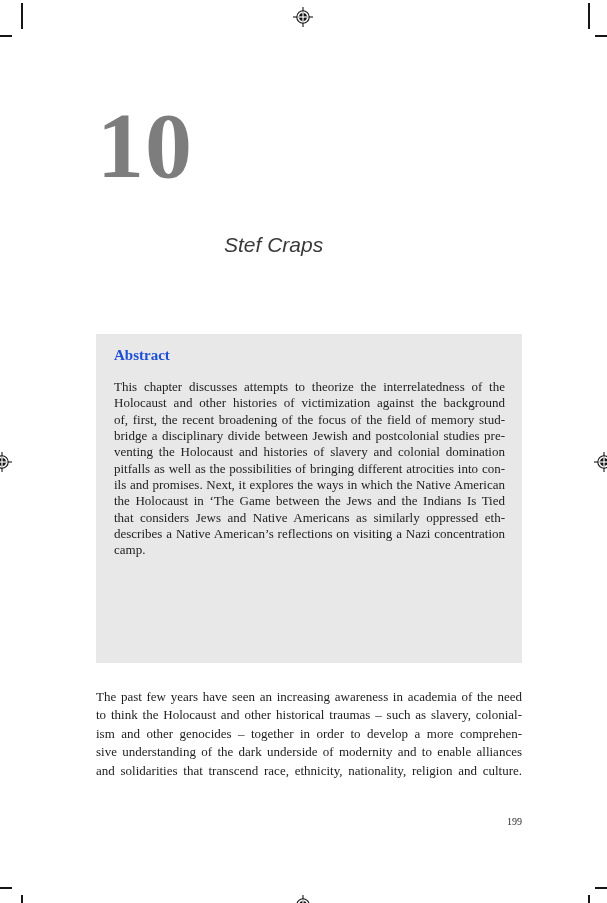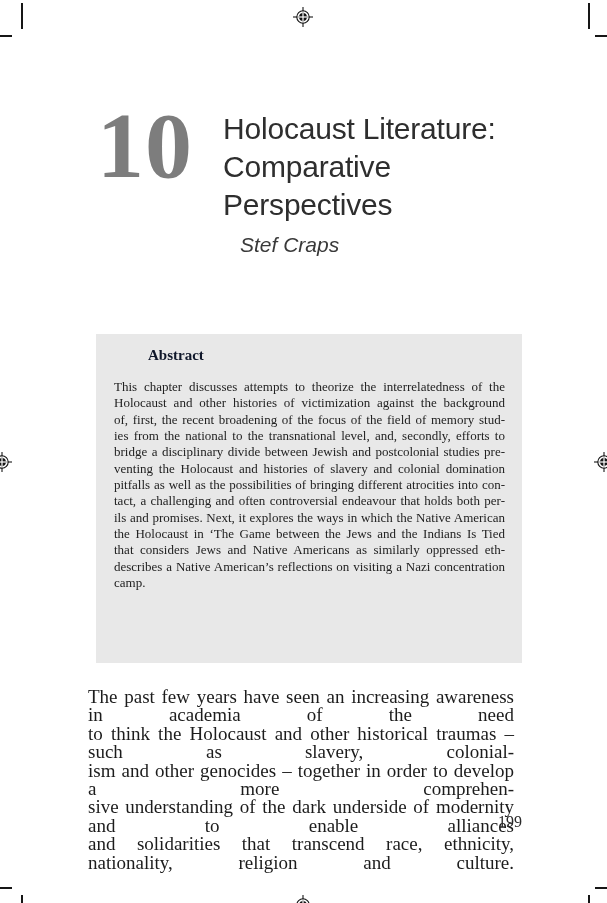--- a/index.html
+++ b/index.html
@@ -36,64 +36,62 @@
     font-size: 30px; line-height: 38px;
     letter-spacing: -0.2px;
     color: #2e2e2e;
   }
   .chapter-author {
     position: absolute; left: 224px; top: 232px;
     font-family: "Liberation Sans", sans-serif;
     font-style: italic;
     font-size: 21px; line-height: 26px;
     color: #3a3a3a;
-    margin-left: 16px;
   }
 
   
   .abstract-box {
     position: absolute; left: 96px; top: 334px;
     width: 426px; height: 329px;
     background: #e8e8e8;
     box-sizing: border-box;
     padding: 13px 17px 0 18px;
   }
   .abstract-heading {
     font-family: "Liberation Serif", serif;
     font-weight: bold;
     font-size: 15px; line-height: 17px;
-    color: #0f172a;
-    margin-left: 34px;
+    color: #1d4ed8;
   }
   .abstract-lines {
     margin-top: 15px;
     font-size: 13px; line-height: 16.35px;
     color: #222222;
   }
   .jline {
     text-align: justify;
     text-align-last: justify;
     white-space: normal;
   }
   .abstract-lines .jline:last-child { text-align-last: left; }
 
   
   .body-text {
-    position: absolute; left: 88px; top: 688px;
+    position: absolute; left: 96px; top: 688px;
     width: 426px;
-    font-size: 19px; line-height: 18.4px;
+    font-size: 13px; line-height: 18.4px;
     color: #1c1c1c;
   }
 
   
   .page-number {
     position: absolute; left: 96px; top: 813px;
     width: 426px;
     text-align: right;
-    font-size: 16px; line-height: 18px;
+    font-size: 10px; line-height: 18px;
     color: #2a2a2a;
   }
 </style>
 </head>
 <body>
 
 <div class="page">
 
   <div class="crop crop-v" style="left:21px; top:3px;"></div>
   <div class="crop crop-h" style="left:0; top:35px;"></div>
@@ -131,38 +129,31 @@
   <svg class="regmark" style="left:293px; top:895px;" viewBox="0 0 20 20">
     <line x1="10" y1="0" x2="10" y2="20" stroke="#161616" stroke-width="1.1"></line>
     <line x1="0" y1="10" x2="20" y2="10" stroke="#161616" stroke-width="1.1"></line>
     <circle cx="10" cy="10" r="6.2" fill="none" stroke="#161616" stroke-width="1.1"></circle>
     <circle cx="10" cy="10" r="3.9" fill="#161616"></circle>
     <line x1="10" y1="4.5" x2="10" y2="15.5" stroke="#ffffff" stroke-width="1.2"></line>
     <line x1="4.5" y1="10" x2="15.5" y2="10" stroke="#ffffff" stroke-width="1.2"></line>
   </svg>
 
   <div class="chapter-number">10</div>
-  <div class="chapter-title">
-    <div>Holocaust Literature:</div>
-    <div>Comparative</div>
-    <div>Perspectives</div>
-  </div>
   <div class="chapter-author">Stef Craps</div>
 
   <div class="abstract-box">
     <div class="abstract-heading">Abstract</div>
     <div class="abstract-lines">
       <div class="jline">This chapter discusses attempts to theorize the interrelatedness of the</div>
       <div class="jline">Holocaust and other histories of victimization against the background</div>
       <div class="jline">of, first, the recent broadening of the focus of the field of memory stud-</div>
-      <div class="jline">ies from the national to the transnational level, and, secondly, efforts to</div>
       <div class="jline">bridge a disciplinary divide between Jewish and postcolonial studies pre-</div>
       <div class="jline">venting the Holocaust and histories of slavery and colonial domination</div>
       <div class="jline">pitfalls as well as the possibilities of bringing different atrocities into con-</div>
-      <div class="jline">tact, a challenging and often controversial endeavour that holds both per-</div>
       <div class="jline">ils and promises. Next, it explores the ways in which the Native American</div>
       <div class="jline">the Holocaust in ‘The Game between the Jews and the Indians Is Tied</div>
       <div class="jline">that considers Jews and Native Americans as similarly oppressed eth-</div>
       <div class="jline">describes a Native American’s reflections on visiting a Nazi concentration</div>
       <div class="jline">camp.</div>
     </div>
   </div>
 
   <div class="body-text">
     <div class="jline">The past few years have seen an increasing awareness in academia of the need</div>

